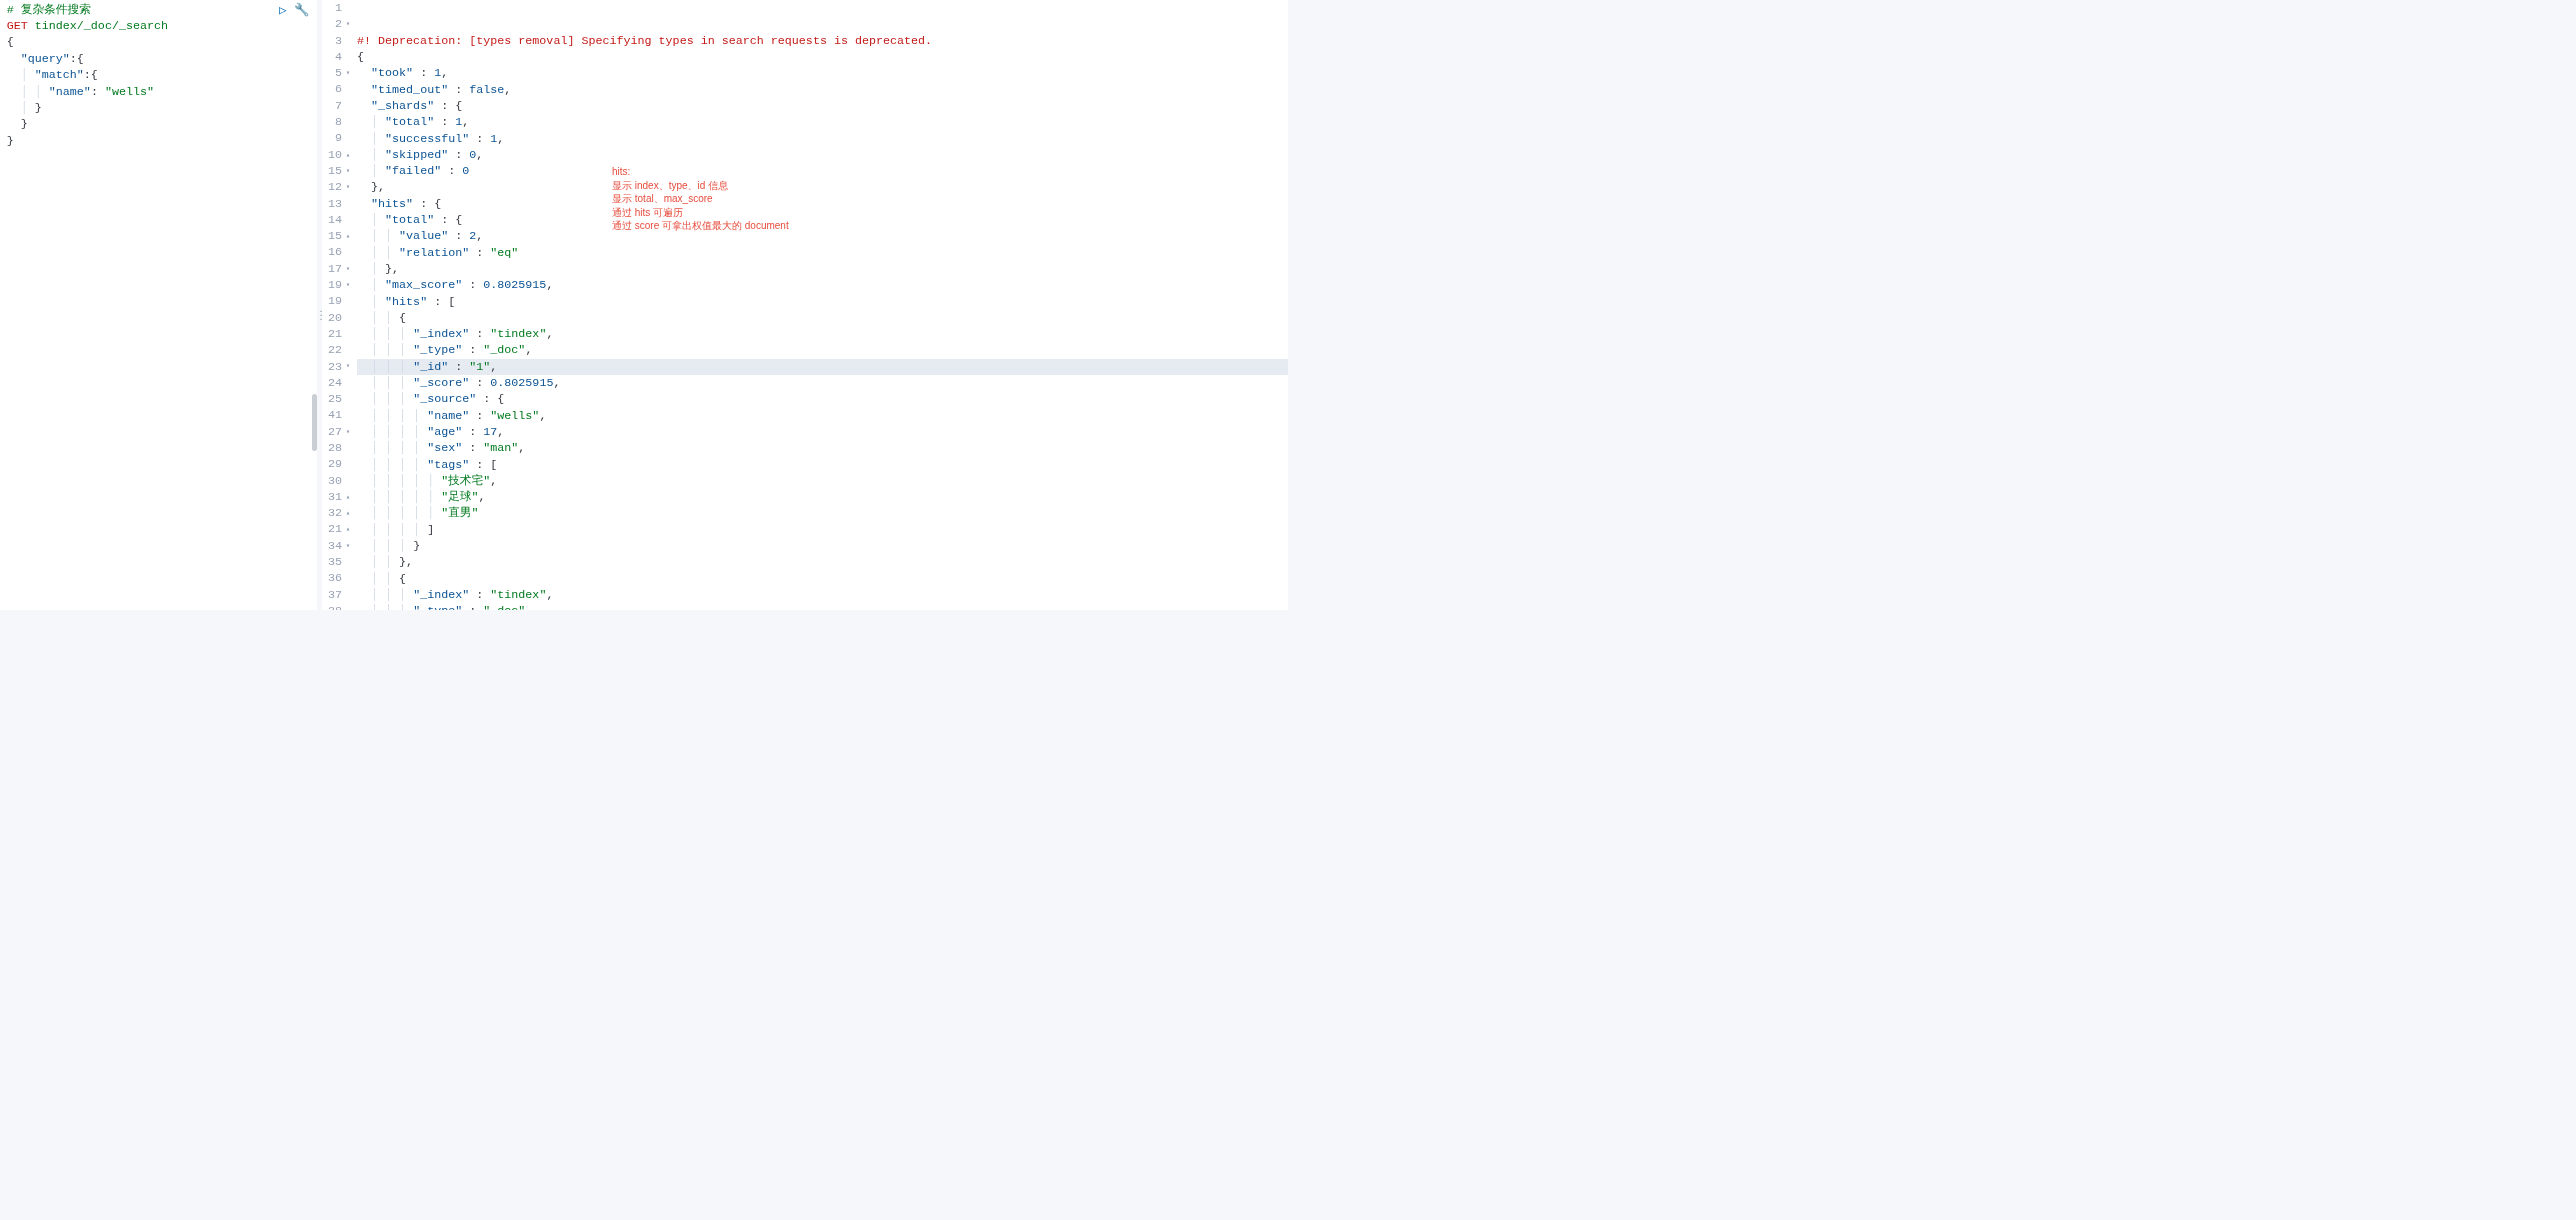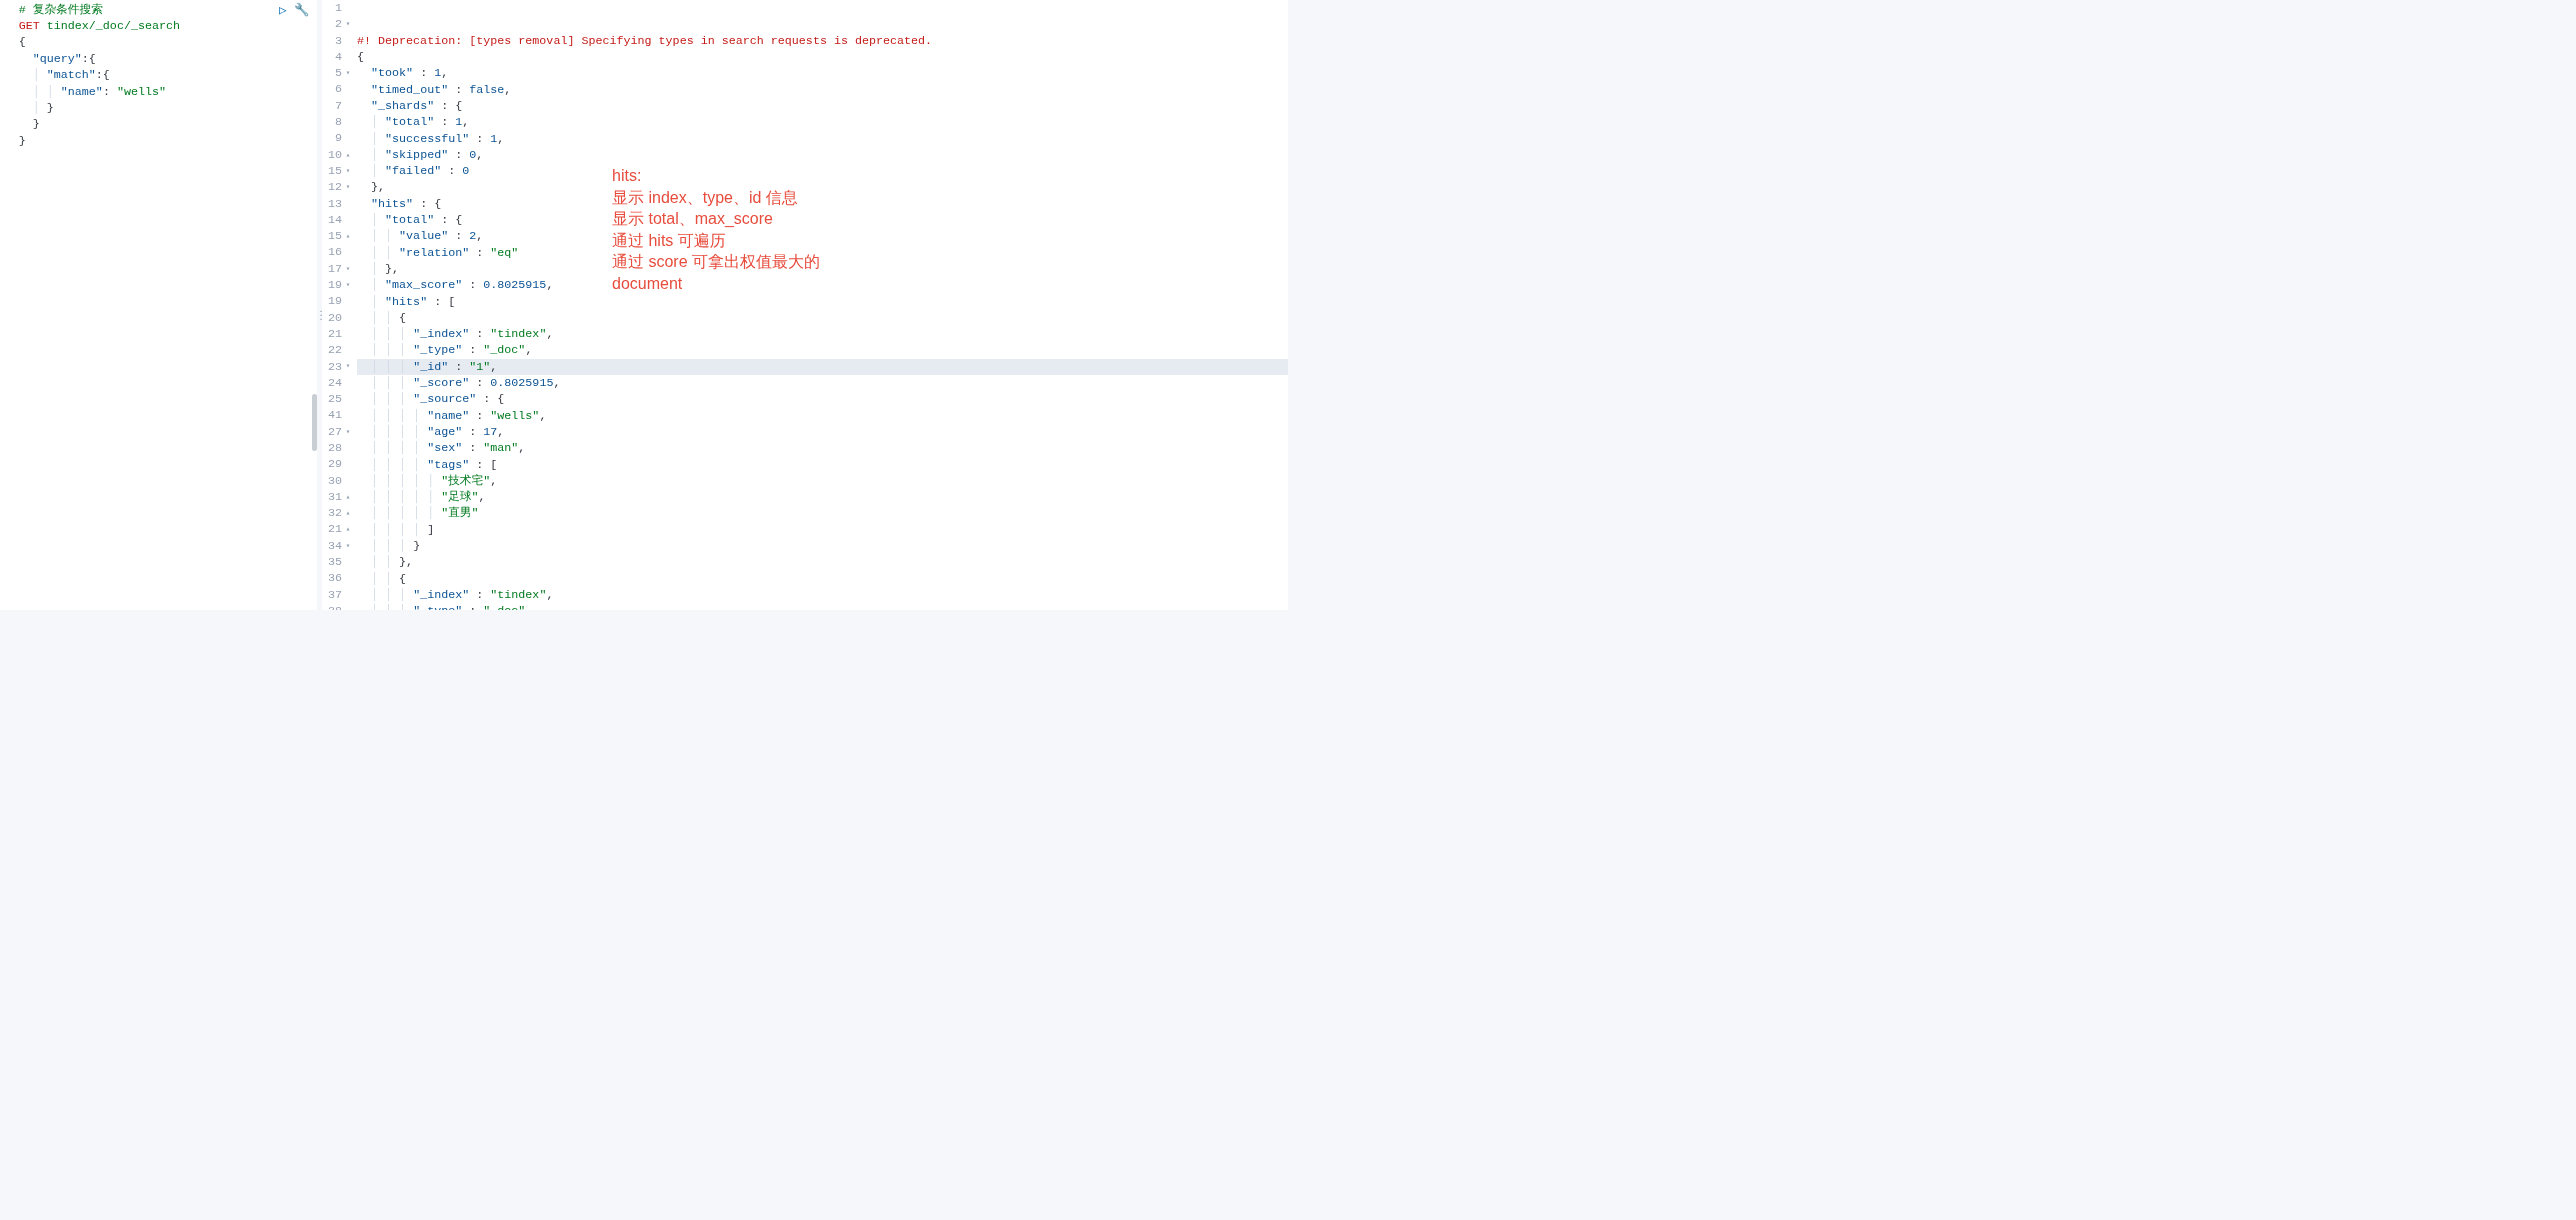--- a/index.html
+++ b/index.html
@@ -9,21 +9,21 @@
     background: #f5f7fa;
     color: #343741;
     display: flex;
     height: 610px;
     width: 1288px;
     overflow: hidden;
     line-height: 1.4;
   }
   .pane { position: relative; height: 100%; }
   .left-pane { width: 317px; background: #fff; padding: 1.7px 0 0 6.7px; }
-  .left-content { white-space: pre; margin-left: 12px; }
+  .left-content { white-space: pre; }
   .divider { width: 5px; background: #f5f7fa; position: relative; }
   .divider::after {
     content: "⋮";
     position: absolute;
     top: 308px;
     left: -1.7px;
     color: #98a2b3;
     font-size: 11.7px;
   }
   .right-pane { flex: 1; display: flex; background: #fff; position: relative; }
@@ -65,21 +65,21 @@
     width: 5px;
     height: 57px;
     background: #c9cdd4;
     border-radius: 2.5px;
   }
   .annotation {
     position: absolute;
     left: 255px;
     top: 165px;
     color: #e74c3c;
-    font-size: 16px;
+    font-size: 10px;
     line-height: 1.35;
     font-family: -apple-system, "PingFang SC", "Microsoft YaHei", sans-serif;
     white-space: normal;
     width: 250px;
   }
 </style>
 </head>
 <body>
 
 <div class="pane left-pane">

